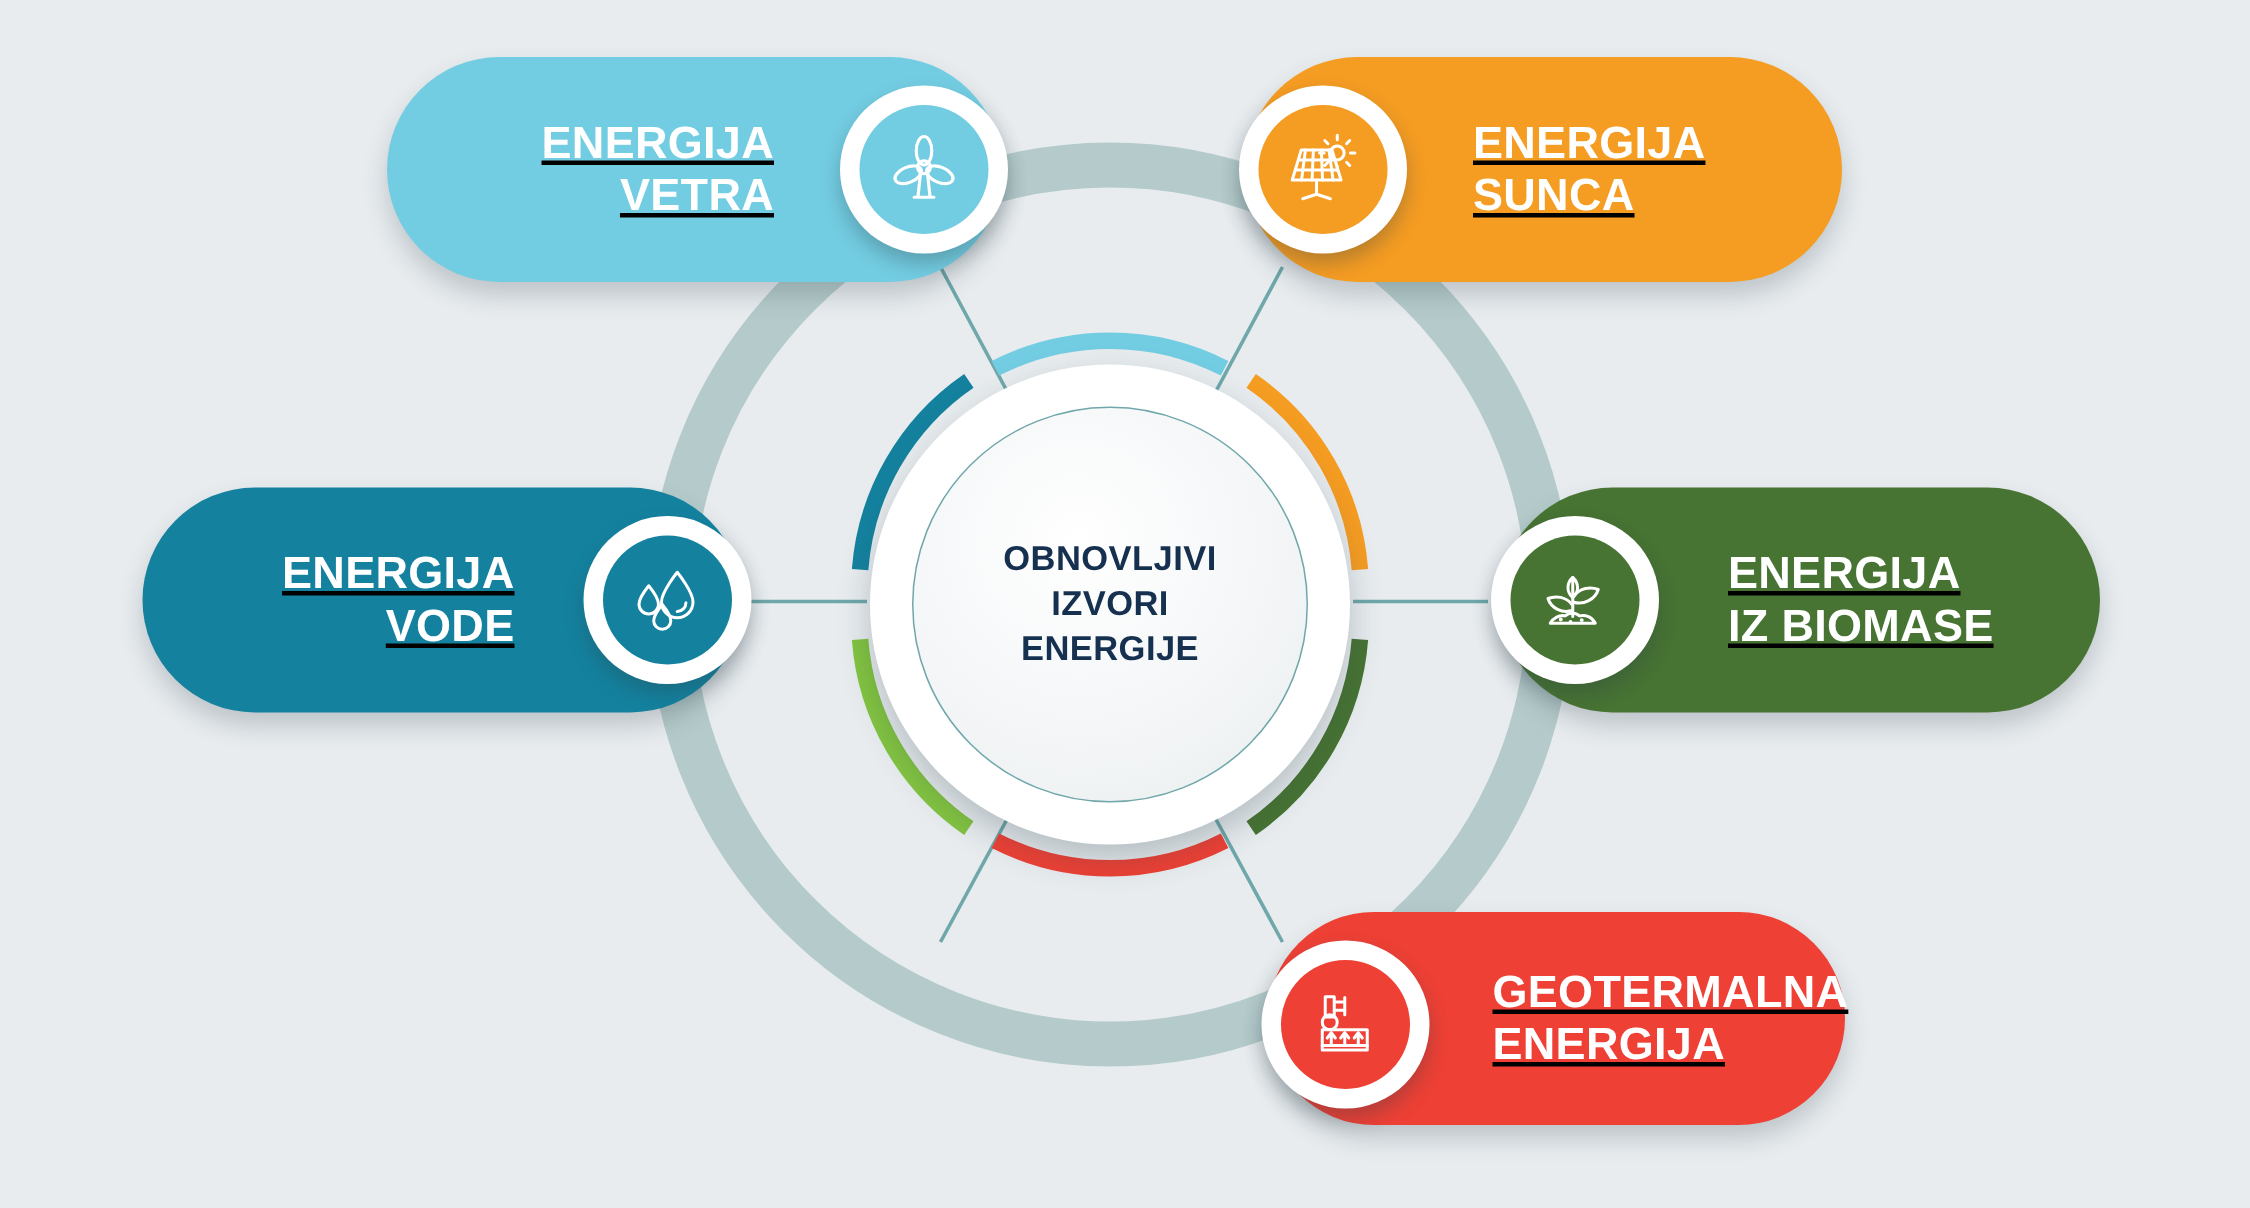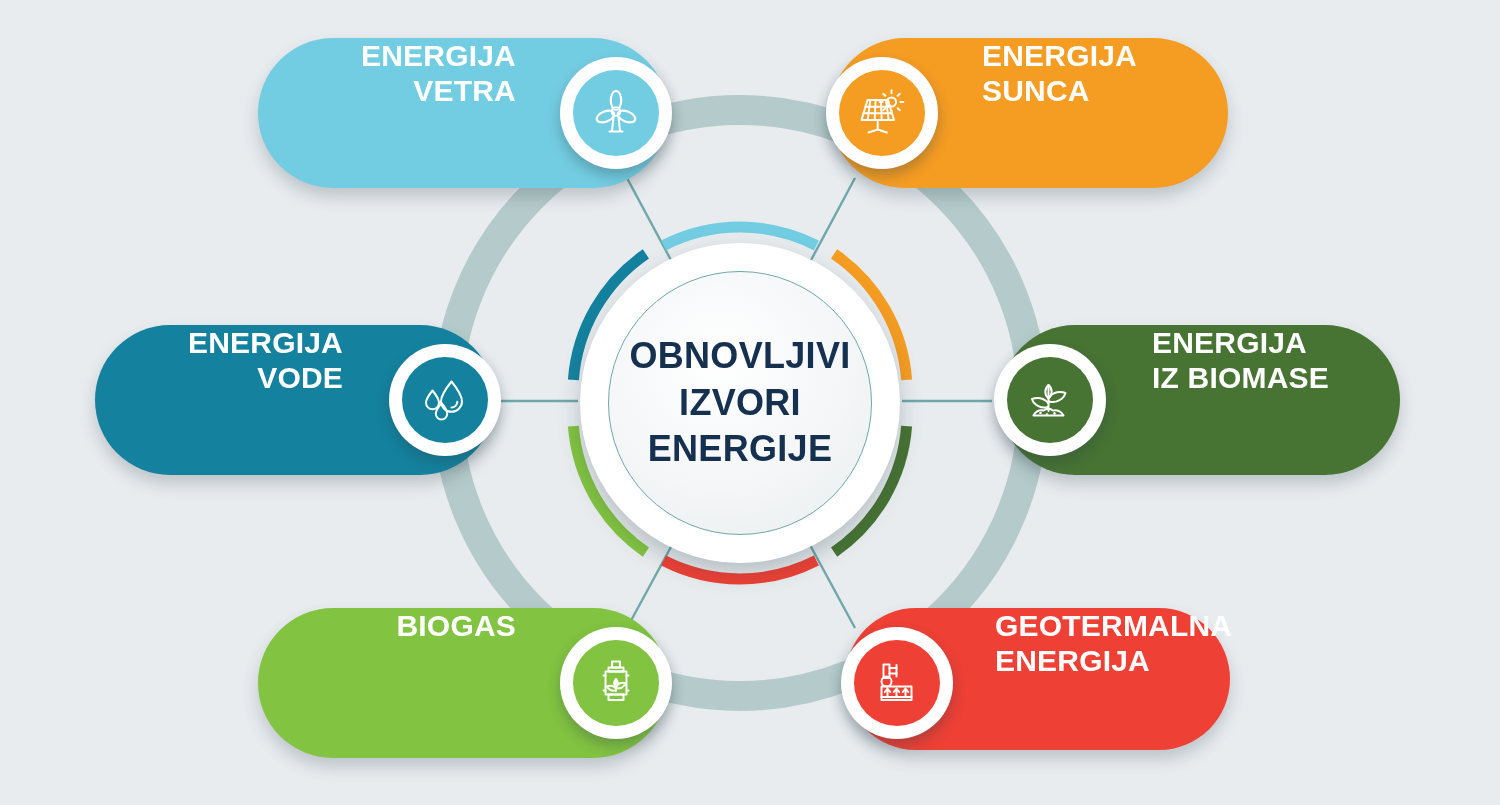--- a/index.html
+++ b/index.html
@@ -7,23 +7,24 @@
     width:1500px;height:805px;
     background:#e8ecef;
     font-family:"Liberation Sans", sans-serif;
     overflow:hidden;
   }
   #stage{position:relative;width:1500px;height:805px;}
   #stage svg.layer{position:absolute;left:0;top:0;width:1500px;height:805px;}
 
   .pill{
     position:absolute;
-    display:flex;align-items:flex-start;
+    display:flex;align-items:center;
     border-radius:999px;
     box-sizing:border-box;
+    text-decoration:underline;
   }
   .pill .label{
     color:#ffffff;
     font-weight:bold;
     font-size:30px;
     line-height:1.18;
     letter-spacing:.2px;
     white-space:pre-line;
   }
   .pill.right-icon .label{text-align:right;}
@@ -56,21 +57,21 @@
     position:absolute;left:28px;top:28px;width:264px;height:264px;
     border-radius:50%;
     background:radial-gradient(circle at 42% 34%, #ffffff 0%, #f4f6f7 55%, #e9edee 100%);
     border:1.6px solid #6fa7aa;
     display:flex;align-items:center;justify-content:center;
     box-sizing:border-box;
   }
   #hubtitle{
     color:#16304f;
     font-weight:bold;
-    font-size:36px;
+    font-size:23px;
     line-height:1.30;
     text-align:center;
     white-space:pre-line;
     letter-spacing:.3px;
   }
 </style>
 </head>
 <body>
 
 <div id="stage">
@@ -193,40 +194,20 @@
           <path d="M10.5 42.5 C12.5 38.8 16.5 36.8 20.5 37.6 C23 35.2 27.5 35.2 30 37.6
                    C34 36.6 38.5 38.4 40.5 42.5 Z"></path>
           <path d="M17.5 40 h0.01 M24 41.6 h0.01 M31.5 40.4 h0.01" stroke-width="2.6"></path>
         </svg>
       </div>
     </div>
     <div class="label">ENERGIJA
 IZ BIOMASE</div>
   </div>
 
-  <div class="pill right-icon" style="left:258px;top:608px;width:410px;height:150px;
-              background:#82c341;padding-right:152px;justify-content:flex-end;
-              box-shadow:0 9px 16px rgba(40,60,70,.22);">
-    <div class="label">BIOGAS</div>
-    <div class="iconwrap" style="right:-4px;top:19px;">
-      <div class="icondisc" style="background:#82c341;">
-        <svg width="54" height="54" viewBox="0 0 54 54" fill="none" stroke="#ffffff" stroke-width="2" stroke-linecap="round" stroke-linejoin="round">
-          <rect x="23" y="5.5" width="8" height="6"></rect>
-          <path d="M19.5 11.5 H34.5 V15.5 H19.5 Z"></path>
-          <path d="M16.5 15.5 H37.5 V38.5 H16.5 Z"></path>
-          <path d="M14.5 19.5 H16.5 M37.5 19.5 H39.5 M14.5 34.5 H16.5 M37.5 34.5 H39.5"></path>
-          <path d="M19.5 38.5 H34.5 V44 H19.5 Z"></path>
-          <path d="M27 35 V23"></path>
-          <path d="M27 23 C24.5 25.2 24.3 28.8 27 31 C29.7 28.8 29.5 25.2 27 23 Z"></path>
-          <path d="M27 30.2 C30 26.5 34.2 26.3 36.5 27.5 C35.2 31.2 31 33.2 27.3 32"></path>
-          <path d="M27 32.6 C24.3 29.4 20.3 29.2 18 30.4 C19.3 33.6 23 35.4 26.6 34.4"></path>
-        </svg>
-      </div>
-    </div>
-  </div>
 
   <div class="pill left-icon" style="left:845px;top:608px;width:385px;height:142px;
               background:#ee4035;padding-left:150px;justify-content:flex-start;
               box-shadow:0 9px 16px rgba(40,60,70,.22);">
     <div class="iconwrap" style="left:-4px;top:19px;">
       <div class="icondisc" style="background:#ee4035;">
         <svg width="54" height="54" viewBox="0 0 54 54" fill="none" stroke="#ffffff" stroke-width="2" stroke-linecap="round" stroke-linejoin="round">
           <path d="M13.5 8.5 H19.5 V22 H13.5 Z"></path>
           <path d="M19.5 12 H26.5 M19.5 17.5 H26.5"></path>
           <path d="M26.5 9 V20.5"></path>

